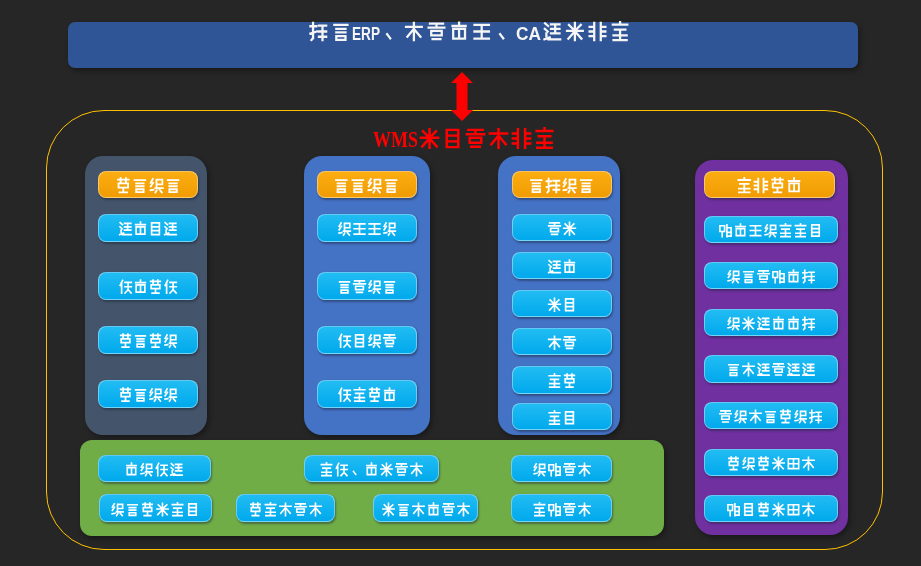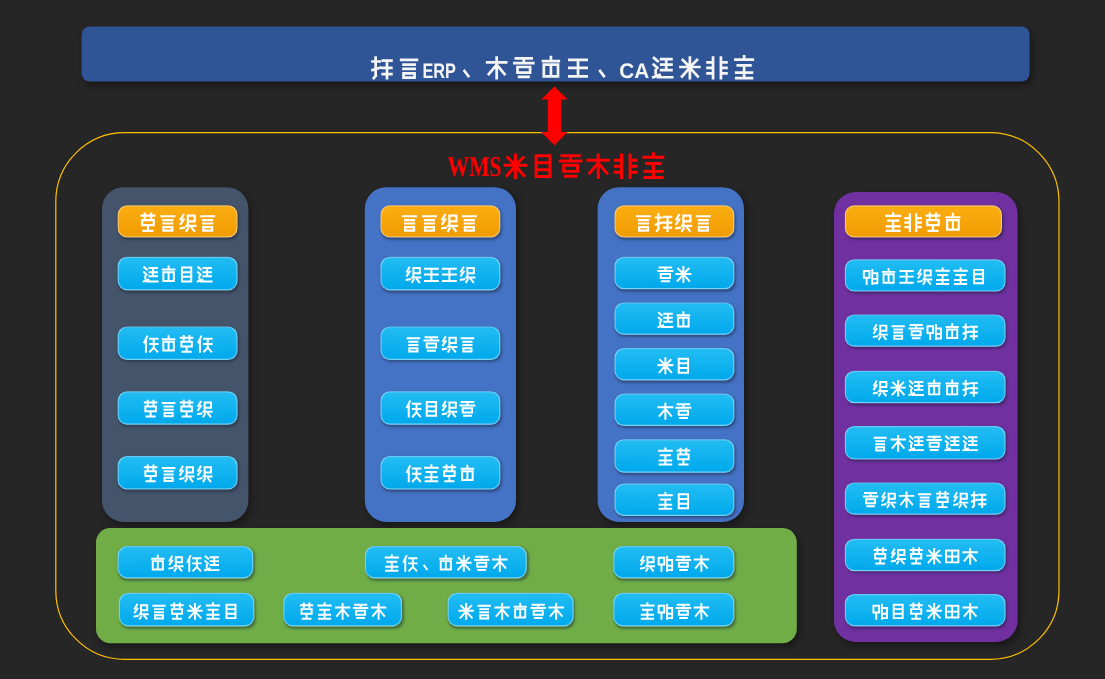--- a/index.html
+++ b/index.html
@@ -1,15 +1,15 @@
 <!DOCTYPE html>
 <html><head><meta charset="utf-8"><style>html,body{margin:0;padding:0;width:921px;height:566px;background:#262626;overflow:hidden;}.abs{position:absolute;}.btn{position:absolute;border-radius:9px;display:flex;align-items:center;justify-content:center;padding-top:2px;box-sizing:border-box;border:1px solid rgba(255,255,255,0.38);box-shadow:1px 1.5px 2px rgba(25,35,55,0.45);}</style></head><body>
 <div class="abs" style="left:0;top:0;width:921px;height:566px">
 <div class="abs" style="left:68.0px;top:22.0px;width:790.0px;height:46.0px;background:#2f5597;border-radius:7px;box-shadow:2px 3px 5px rgba(0,0,0,0.35);"></div>
-<div class="abs" style="left:74px;top:20.5px;width:790px;height:46px;display:flex;align-items:flex-end;justify-content:center">
+<div class="abs" style="left:74px;top:20.5px;width:790px;height:46px;display:flex;align-items:flex-start;justify-content:center">
       <div style="display:flex;align-items:center;justify-content:center">
         <svg width="45.2" height="21.0" viewBox="0 0 45.2 21.0" style="display:block;overflow:visible">
           <path d="M6.05 1.97L6.05 17.06M3.42 5.25L9.33 5.25M3.42 12.47L9.72 10.50M6.05 17.06L4.47 19.03M11.96 4.59L19.18 4.59M15.50 4.59L15.50 19.03M11.96 10.50L19.18 10.50M11.96 15.75L19.18 15.75M27.34 3.94L40.46 3.94M29.31 7.88L38.49 7.88M29.31 11.42L38.49 11.42M29.31 15.09L38.49 15.09M29.31 15.09L29.31 18.77M38.49 15.09L38.49 18.77M29.31 18.77L38.49 18.77" stroke="#f5f5f5" stroke-width="2.27" fill="none" stroke-linecap="square"></path>
         </svg>
         <svg width="28.0" height="21.0" viewBox="0 0 28.0 21.0" style="display:block;overflow:visible">
           <text x="0" y="18.73" textLength="28.0" lengthAdjust="spacingAndGlyphs" font-family="Liberation Sans" font-weight="bold" font-size="17.5px" fill="#f5f5f5">ERP</text>
         </svg>
         <svg width="135.6" height="21.0" viewBox="0 0 135.6 21.0" style="display:block;overflow:visible">
           <path d="M7.10 13.12L10.25 17.32M33.90 1.97L33.90 19.03M26.03 5.91L41.78 5.91M33.90 7.88L27.34 15.75M33.90 7.88L40.46 15.75M49.94 2.62L63.06 2.62M56.50 2.62L56.50 6.56M48.62 6.56L64.38 6.56M51.25 9.84L61.75 9.84M51.25 9.84L51.25 14.44M61.75 9.84L61.75 14.44M51.25 14.44L61.75 14.44M52.56 18.11L60.44 18.11M79.10 1.57L79.10 4.99M72.54 4.99L85.66 4.99M73.19 7.88L85.01 7.88M73.19 7.88L73.19 17.72M85.01 7.88L85.01 17.72M73.19 17.72L85.01 17.72M79.10 7.88L79.10 17.72M94.48 3.94L108.92 3.94M94.48 10.50L108.92 10.50M94.48 17.72L108.92 17.72M101.70 3.94L101.70 17.72M120.10 13.12L123.25 17.32" stroke="#f5f5f5" stroke-width="2.27" fill="none" stroke-linecap="square"></path>
         </svg>

